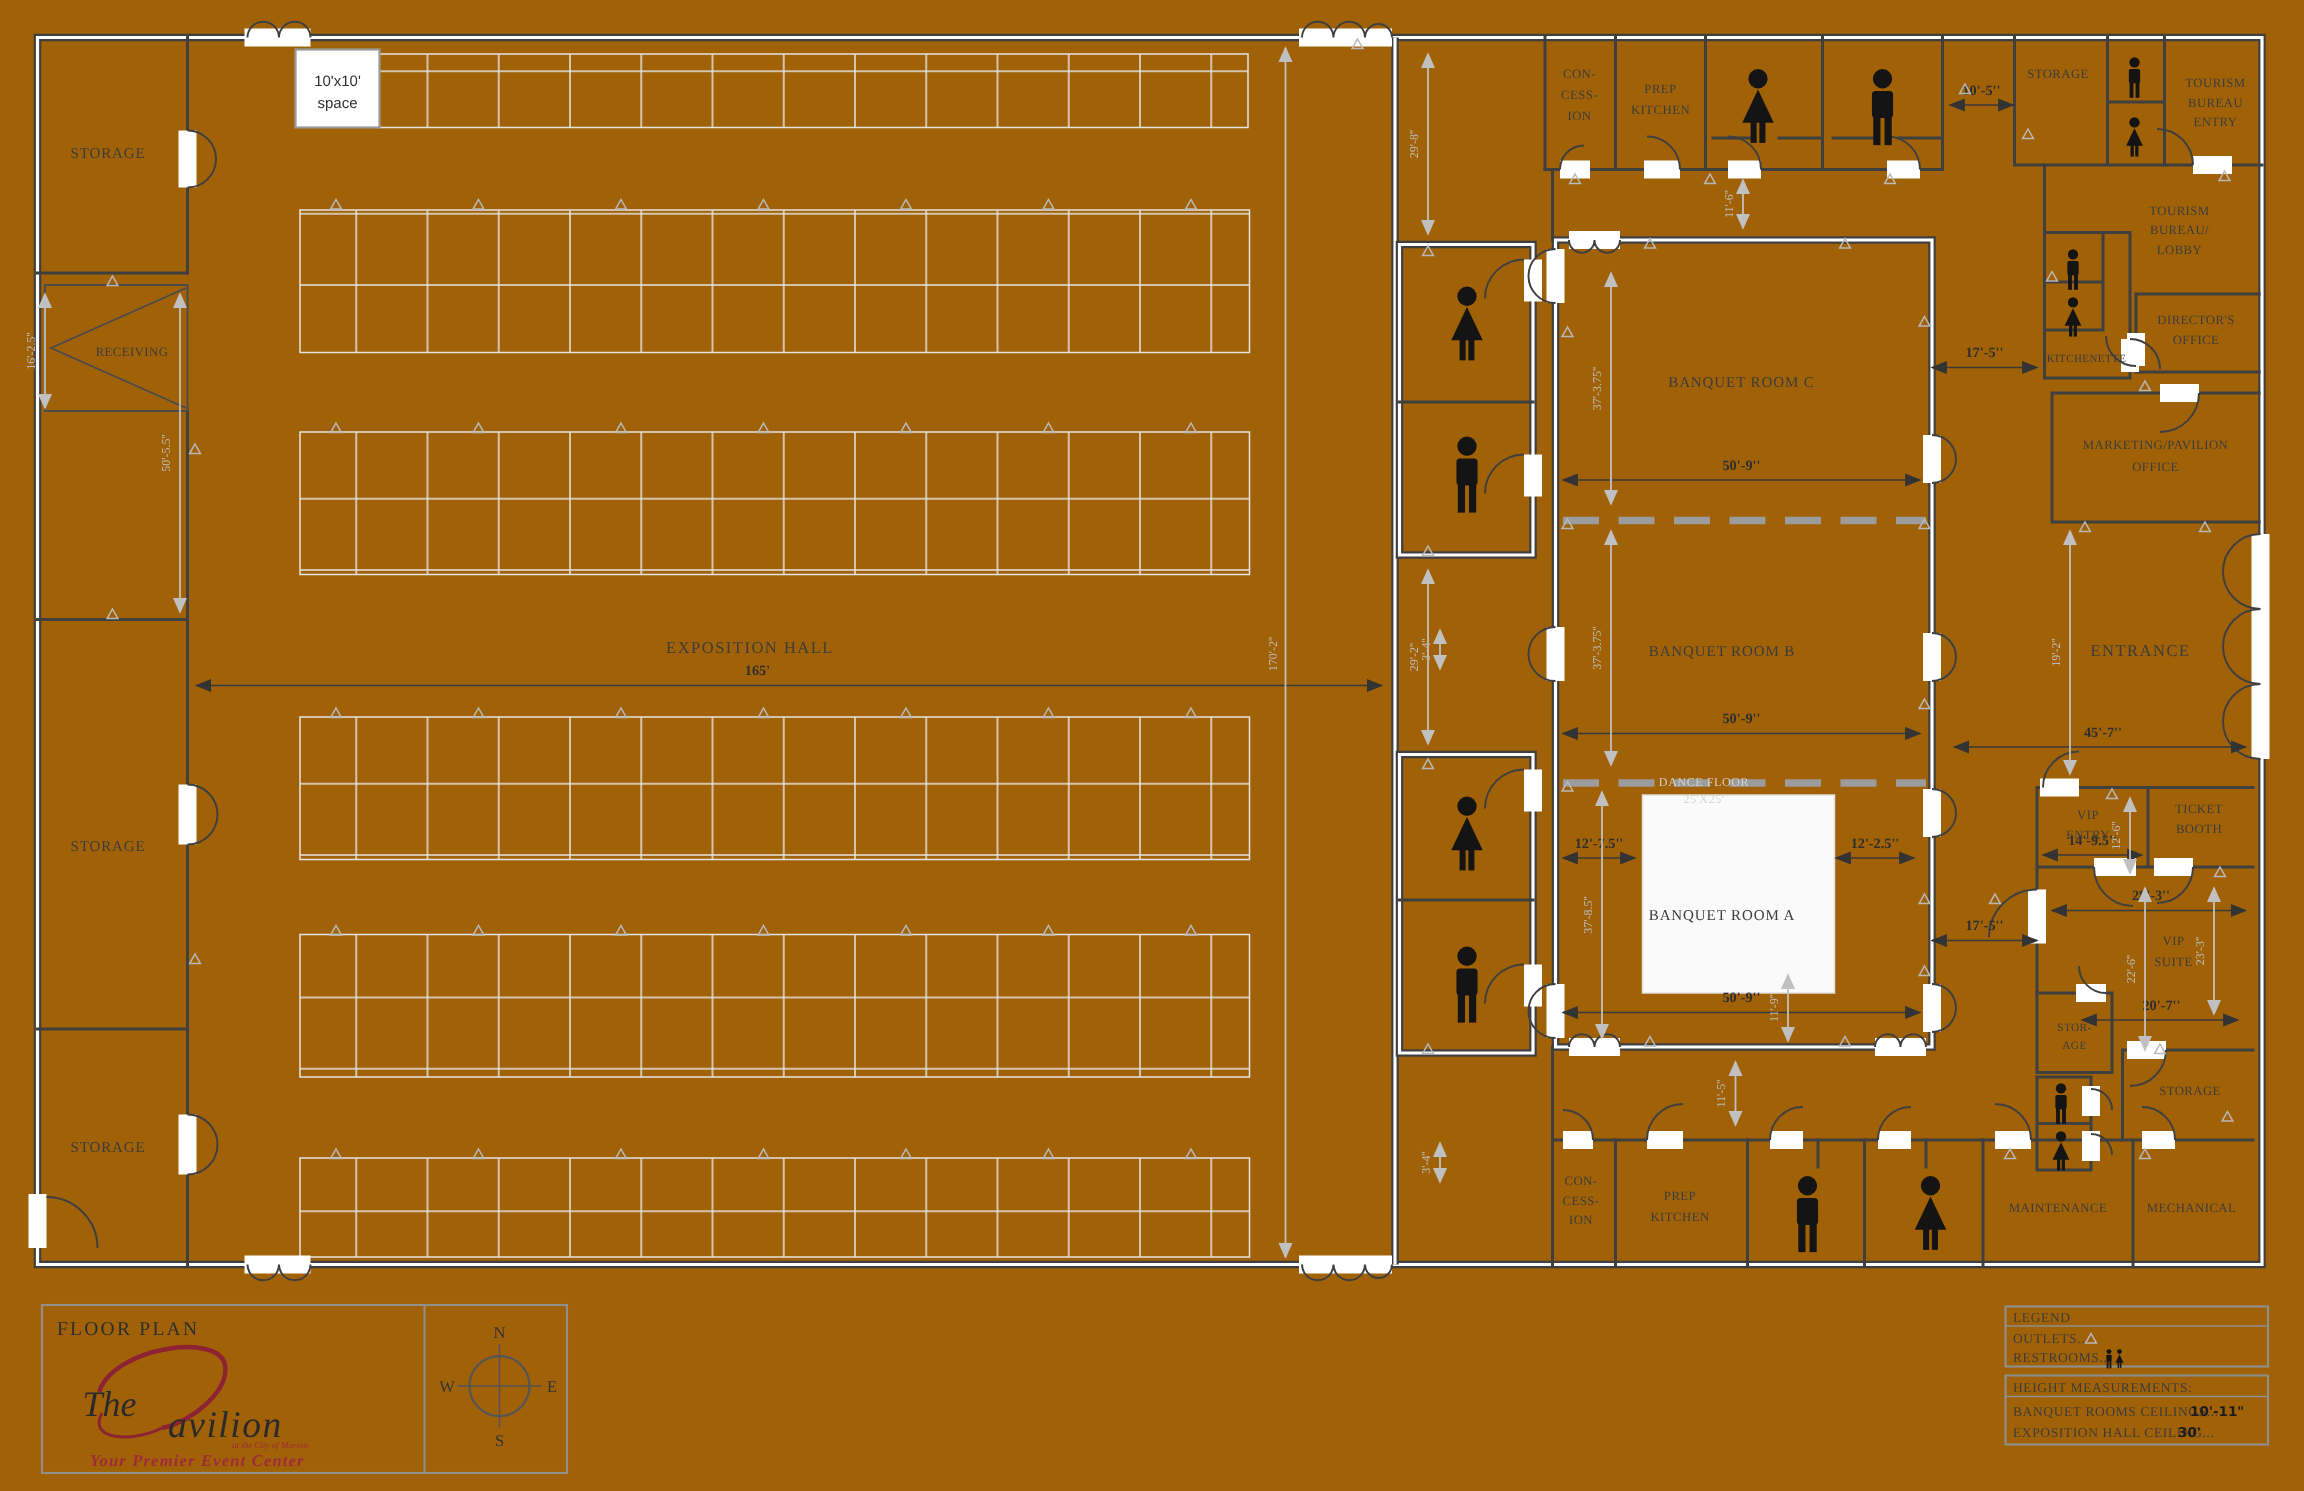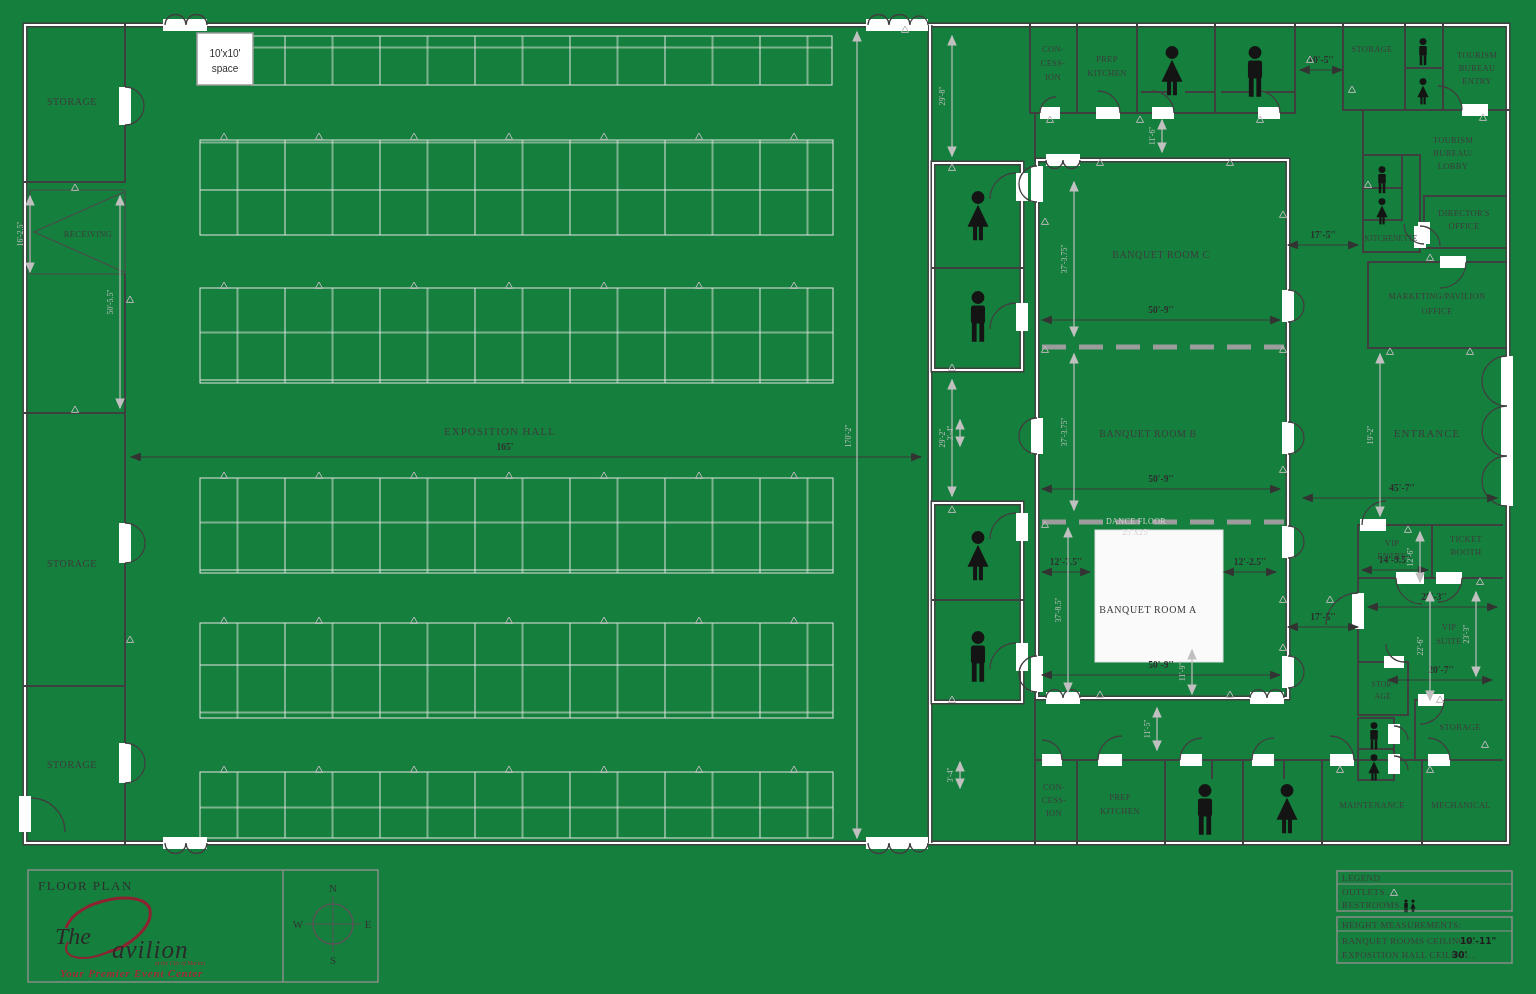--- a/index.html
+++ b/index.html
@@ -1,16 +1,16 @@
 <!DOCTYPE html>
 <html><head>
 <meta charset="utf-8">
 <style>
   html,body{margin:0;padding:0;background:#ffffff;}
-  #stage{position:relative;width:1536px;height:994px;background:#15803d;overflow:hidden;}
+  #stage{position:relative;width:1536px;height:994px;background:#a16207;overflow:hidden;}
   svg{display:block;}
   .wd{stroke:#3f3f3f;stroke-width:5;fill:none;}
   .wi{stroke:#ffffff;stroke-width:2.1;fill:none;}
   .w{stroke:#3f3f3f;stroke-width:2;fill:none;stroke-linecap:square;}
   .w2{stroke:#4a4a4a;stroke-width:1.2;fill:none;}
   .door{stroke:#3f3f3f;stroke-width:1.3;fill:none;}
   .gap{fill:#ffffff;stroke:none;}
   .part{stroke:#9c9c9c;stroke-width:5;stroke-dasharray:24 13;fill:none;}
   .dimb{stroke:#3a3a3a;stroke-width:1.1;}
   .dimg{stroke:#c0c0c0;stroke-width:1.2;}

